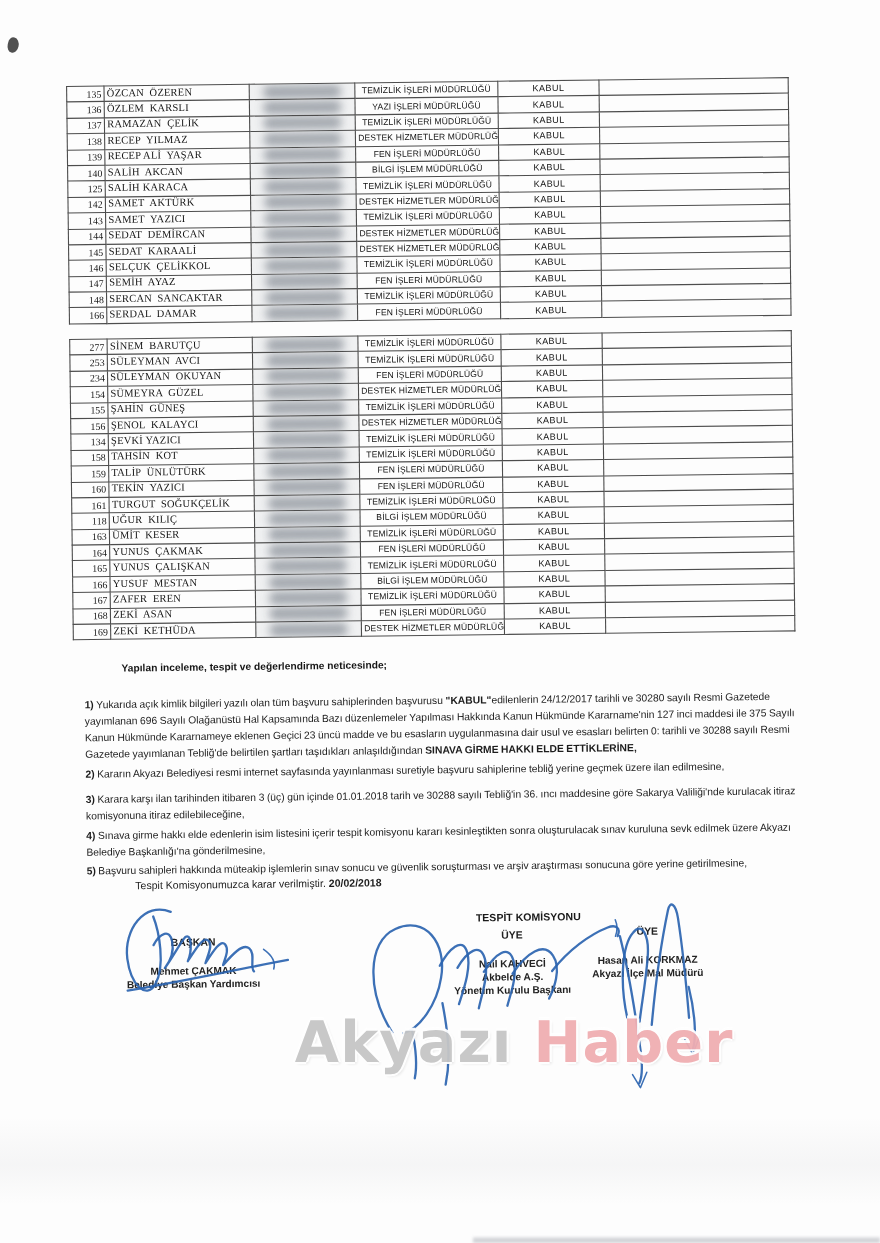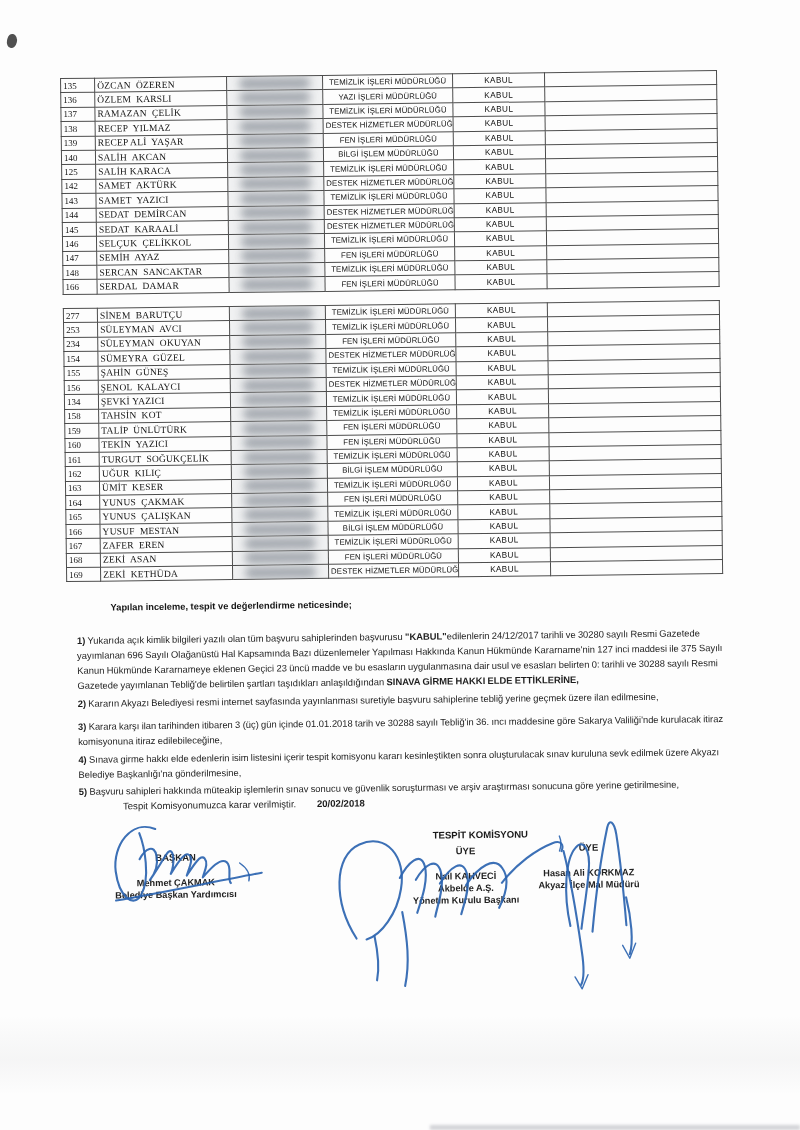--- a/index.html
+++ b/index.html
@@ -15,33 +15,33 @@
   
   table.roster{
     position:absolute; left:66px; border-collapse:collapse; table-layout:fixed;
     width:656px; background:transparent;
   }
   #table1{top:74px;} #table2{top:304px;}
   table.roster td{
     border:1px solid #4d4d4d; height:13.4px; padding:0 2px; overflow:hidden;
     vertical-align:middle;
   }
-  td.c-no{ text-align:left; font-family:"Liberation Serif", serif; font-size:9px; color:#161616;margin-left:40px;}
+  td.c-no{ text-align:right; font-family:"Liberation Serif", serif; font-size:9px; color:#161616;margin-left:40px;}
   td.c-name{ font-family:"Liberation Serif", serif; font-size:9.5px; letter-spacing:.2px; color:#141414; white-space:pre; padding-left:5px;}
   td.c-blur{ padding:0; background:rgba(185,188,194,.18);}
   .blur-blob{ width:78%; height:12px; margin:0 auto; background:#8f959d; border-radius:5px; filter:blur(4px); opacity:.8;}
   td.c-dept{ text-align:center; font-size:7.8px; letter-spacing:.1px; color:#101010; white-space:nowrap;}
   td.c-status{ text-align:center; font-size:8.2px; letter-spacing:.4px; color:#101010;}
   td.c-empty{}
   
   .intro{ position:absolute; left:110px; top:599px; font-size:9.3px; font-weight:bold; color:#151515;}
   .para{ position:absolute; left:76px; width:657px; font-size:9.4px; line-height:15px; color:#1d1d1d; word-spacing:-0.3px;}
   #p1{top:620px;} #p2{top:683px;} #p3{top:706px;} #p4{top:739px;} #p5{top:771px;}
   .decision{ position:absolute; left:120px; top:797px; font-size:9.6px; color:#1d1d1d;}
-  .decision b{ margin-left:18px;}
+  .decision b{ margin-left:0;}
   
   .sigcol{ position:absolute; text-align:center; font-size:9.2px; font-weight:bold; color:#222; line-height:12px;}
   .sigcol .role{ font-size:9.5px; margin-bottom:13px;}
   #committee-title{ position:absolute; left:392px; top:830px; width:170px; text-align:center; font-size:9.6px; font-weight:bold; color:#1a1a1a;}
   #sig-left{ left:87px; top:849px; width:170px;}
   #sig-center{ left:377px; top:846px; width:170px;}
   #sig-right{ left:500px; top:844px; width:170px;}
   
   svg.ink{ position:absolute; left:0; top:0; pointer-events:none;}
   svg.ink path{ fill:none; stroke:var(--ink,#2b64b0); stroke-width:2.1; stroke-linecap:round; stroke-linejoin:round; opacity:.92;}
@@ -345,21 +345,21 @@
             <td class="c-no">161</td>
             <td class="c-name">TURGUT  SOĞUKÇELİK</td>
             <td class="c-blur">
               <div class="blur-blob"></div>
             </td>
             <td class="c-dept">TEMİZLİK İŞLERİ MÜDÜRLÜĞÜ</td>
             <td class="c-status">KABUL</td>
             <td class="c-empty"></td>
           </tr>
           <tr>
-            <td class="c-no">162</td>
+            <td class="c-no">118</td>
             <td class="c-name">UĞUR  KILIÇ</td>
             <td class="c-blur">
               <div class="blur-blob"></div>
             </td>
             <td class="c-dept">BİLGİ İŞLEM MÜDÜRLÜĞÜ</td>
             <td class="c-status">KABUL</td>
             <td class="c-empty"></td>
           </tr>
           <tr>
             <td class="c-no">163</td>
@@ -494,17 +494,21 @@
       <g>
         <path d="M 566 928 C 559 895 562 861 572 850 C 580 840 587 852 585 873 C 583 895 579 915 577 931"></path>
         <path d="M 588 934 C 592 895 598 857 604 830 C 606 821 611 824 613 837 C 617 865 620 900 622 928"></path>
         <path d="M 622 900 C 627 921 629 945 625 957"></path>
         <path class="thin" d="M 618 948 L 625 961 L 631 946"></path>
       </g>
     </svg>
 
   </div>
 
+  <div class="watermark">
+    <span class="w1">Akyazı</span>
+    <span class="w2">Haber</span>
+  </div>
 
   <div class="band"></div>
   <div class="scan-edge"></div>
 
 </div>
 
 </body></html>

